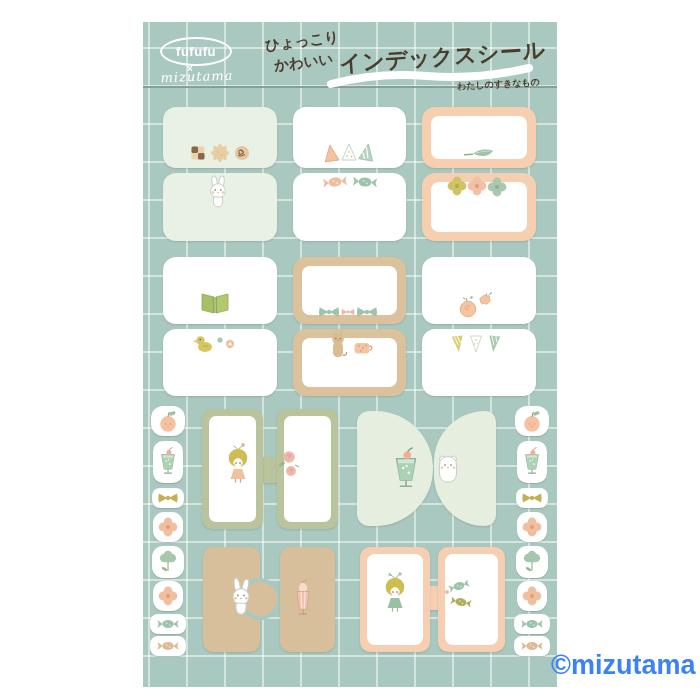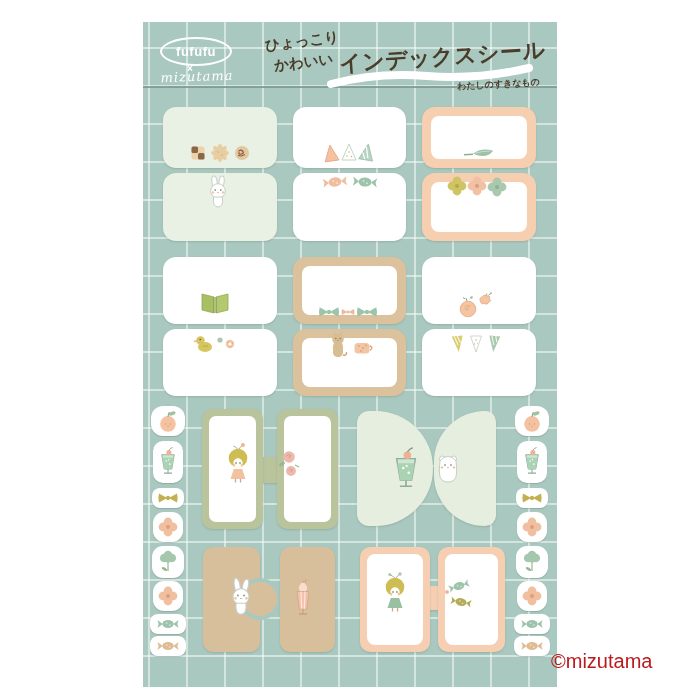--- a/index.html
+++ b/index.html
@@ -51,22 +51,22 @@
   .tansolid{background:#d8bf9c;}
   .mintd{background:#e6efdf;box-shadow:0 1px 2px rgba(90,110,100,.25);}
   .inner2{position:absolute;left:7px;right:7px;top:7px;bottom:7px;background:#fff;border-radius:7px;}
   .circle{position:absolute;border-radius:50%;}
   
   .blob{position:absolute;background:#fff;box-shadow:0 1px 1px rgba(90,110,100,.3);}
   
   .art{position:absolute;left:0;top:0;z-index:5;pointer-events:none;}
   
   .copyright{
-    position:absolute;left:551px;top:650px;font-size:20px;font-weight:400;
-    color:#b91c1c;letter-spacing:0;
+    position:absolute;left:551px;top:650px;font-size:27px;font-weight:700;
+    color:#3b82f6;letter-spacing:0;
   }
 </style>
 </head>
 <body>
 
 <div class="sheet">
 
   <div class="logo-oval">
     <span>fufufu</span>
   </div>

